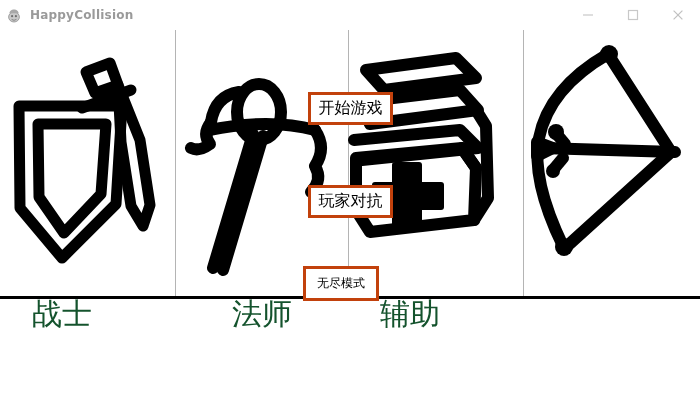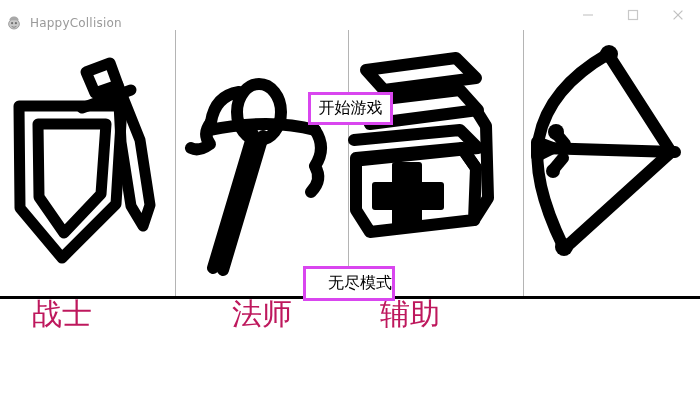--- a/index.html
+++ b/index.html
@@ -23,22 +23,23 @@
   }
 
   
   .titlebar {
     position: absolute;
     left: 0; top: 0;
     width: 700px;
     height: 30px;
     background: #ffffff;
     display: flex;
-    align-items: flex-end;
+    align-items: center;
     box-sizing: border-box;
+    font-weight: bold;
   }
   .title-icon {
     width: 16px;
     height: 16px;
     margin-left: 6px;
     margin-right: 8px;
     flex: 0 0 auto;
     display: block;
   }
   .title-text {
@@ -106,53 +107,53 @@
   .art-mage    { left: 175px; width: 173px; }
   .art-support { left: 348px; width: 175px; }
   .art-archer  { left: 523px; width: 177px; }
 
   
   .class-label {
     position: absolute;
     top: 268px;
     font-size: 30px;
     line-height: 32px;
-    color: #be185d;
+    color: #14532d;
     font-family: "DejaVu Sans", "Liberation Sans", sans-serif;
     white-space: nowrap;
   }
   .lbl-warrior { left: 32px; }
   .lbl-mage    { left: 232px; }
   .lbl-support { left: 380px; }
   .lbl-archer  { left: 590px; }
 
   
   .btn {
     position: absolute;
     background: #ffffff;
-    border: 3px solid #d946ef;
+    border: 3px solid #c2410c;
     box-sizing: border-box;
     display: flex;
     flex-direction: column;
     align-items: center;
     justify-content: center;
     color: #000000;
     font-family: "DejaVu Sans", "Liberation Sans", sans-serif;
     cursor: pointer;
     user-select: none;
   }
   .btn .ln {
     white-space: nowrap;
     display: block;
   }
 
   
   .btn-start   { left: 308px; top: 62px;  width: 85px;  height: 33px; font-size: 16px; }
   .btn-pvp     { left: 308px; top: 155px; width: 85px;  height: 33px; font-size: 16px; }
-  .btn-endless { left: 303px; top: 236px; width: 92px;  height: 35px; font-size: 16px; align-items: flex-end; }
+  .btn-endless { left: 303px; top: 236px; width: 76px;  height: 35px; font-size: 12px; }
 
   
   .btn-cooldown {
     left: 8px; top: 288px; width: 103px; height: 44px;
     font-size: 13px; line-height: 17px;
   }
   .btn-history {
     left: 8px; top: 340px; width: 103px; height: 38px;
     font-size: 19px;
   }
@@ -295,20 +296,23 @@
     <div class="hrule"></div>
 
     <div class="class-label lbl-warrior">战士</div>
     <div class="class-label lbl-mage">法师</div>
     <div class="class-label lbl-support">辅助</div>
 
     <div class="btn btn-start">
       <span class="ln">开始游戏</span>
     </div>
 
+    <div class="btn btn-pvp">
+      <span class="ln">玩家对抗</span>
+    </div>
 
     <div class="btn btn-endless">
       <span class="ln">无尽模式</span>
     </div>
 
 
 
 
   </div>
 </div>

